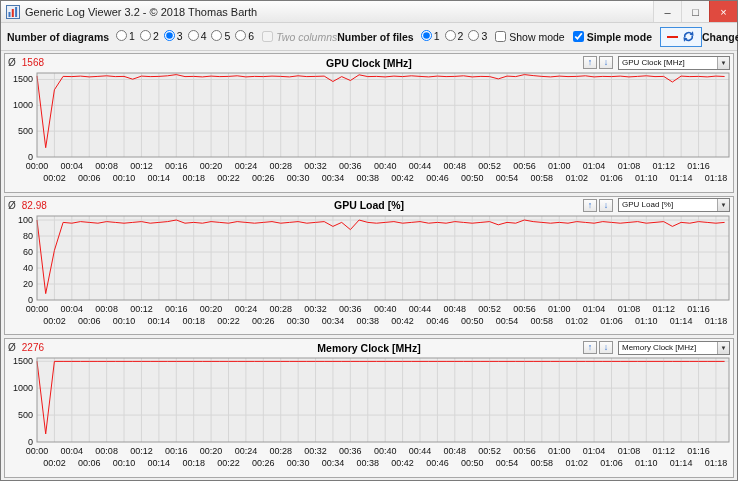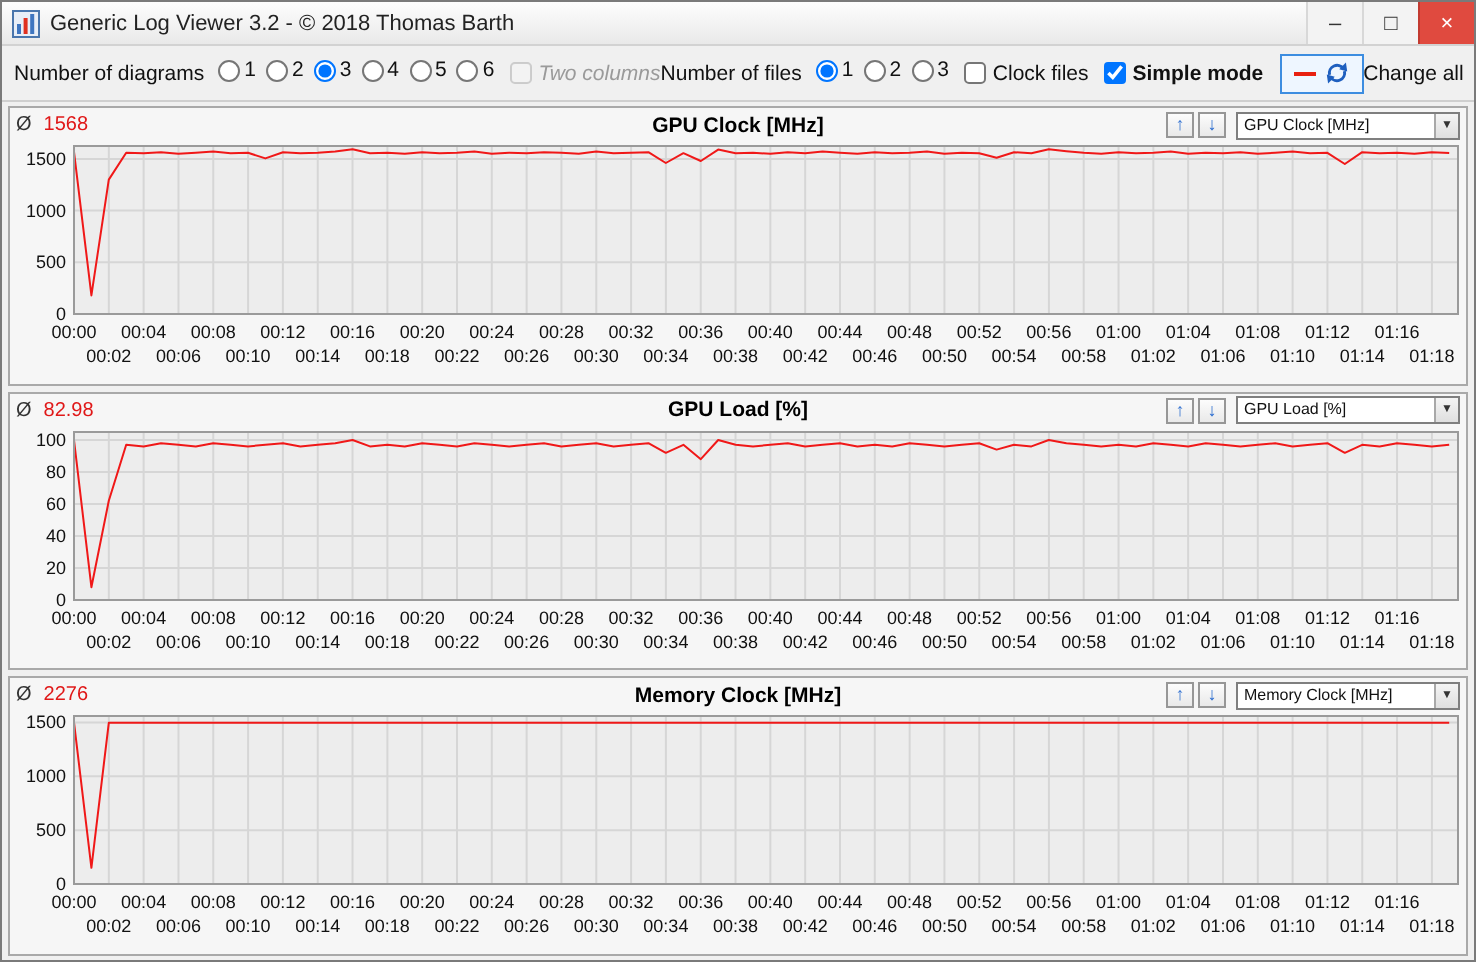--- a/index.html
+++ b/index.html
@@ -18,21 +18,21 @@
   .winbtns { margin-left:auto; display:flex; height:100%; }
   .wbtn { width:28px; height:100%; display:flex; align-items:center; justify-content:center;
           font-size:11px; color:#333; border-left:1px solid #d8d8d8; background:#f3f3f3; cursor:default; }
   .wbtn.close { background:#e04a3f; color:#fff; border-left:1px solid #c23a30; }
 
   
   .toolbar { height:28px; flex:0 0 28px; display:flex; align-items:center;
              padding:0 6px; background:#f0f0f0; border-bottom:1px solid #cfcfcf;
              font-size:10.5px; justify-content:space-between; white-space:nowrap; }
   .tb-group { display:flex; align-items:center; }
-  .tb-label-bold { font-weight:normal; margin-right:2px; }
+  .tb-label-bold { font-weight:bold; margin-right:2px; }
   .radio-item { display:inline-flex; align-items:center; margin-left:5px; }
   .radio-item input { width:11px; height:11px; margin:0 2px 0 0; }
   .chk { display:inline-flex; align-items:center; margin-left:8px; }
   .chk input { width:11px; height:11px; margin:0 3px 0 0; }
   .chk.disabled span { color:#9a9a9a;font-style:italic; }
   .chk.bold span { font-weight:bold; }
   .sync-btn { display:inline-flex; align-items:center; gap:4px; margin-left:8px;
               border:1px solid #3d8de0; background:#eef6ff; height:20px; padding:0 6px; cursor:default; }
   .sync-btn .red-line { width:11px; height:2px; background:#e82010; display:inline-block; }
 
@@ -116,21 +116,21 @@
             <span>1</span>
           </label><label class="radio-item">
             <input type="radio" name="fileCount" style="">
             <span>2</span>
           </label><label class="radio-item">
             <input type="radio" name="fileCount" style="">
             <span>3</span>
           </label></span>
       <label class="chk">
         <input type="checkbox" style="">
-        <span>Clock files</span>
+        <span>Show mode</span>
       </label>
       <label class="chk bold">
         <input type="checkbox" checked="" style="">
         <span>Simple mode</span>
       </label>
       <span class="sync-btn">
         <span class="red-line"></span>
         <svg viewBox="0 0 14 14" width="13" height="13">
           <path d="M3 8 A4.2 4.2 0 0 1 10.5 4.6" fill="none" stroke="#1e5fbf" stroke-width="1.6"></path>
           <polygon points="11.8,1.4 12.5,6.2 8.2,5.0" fill="#1e5fbf"></polygon>

